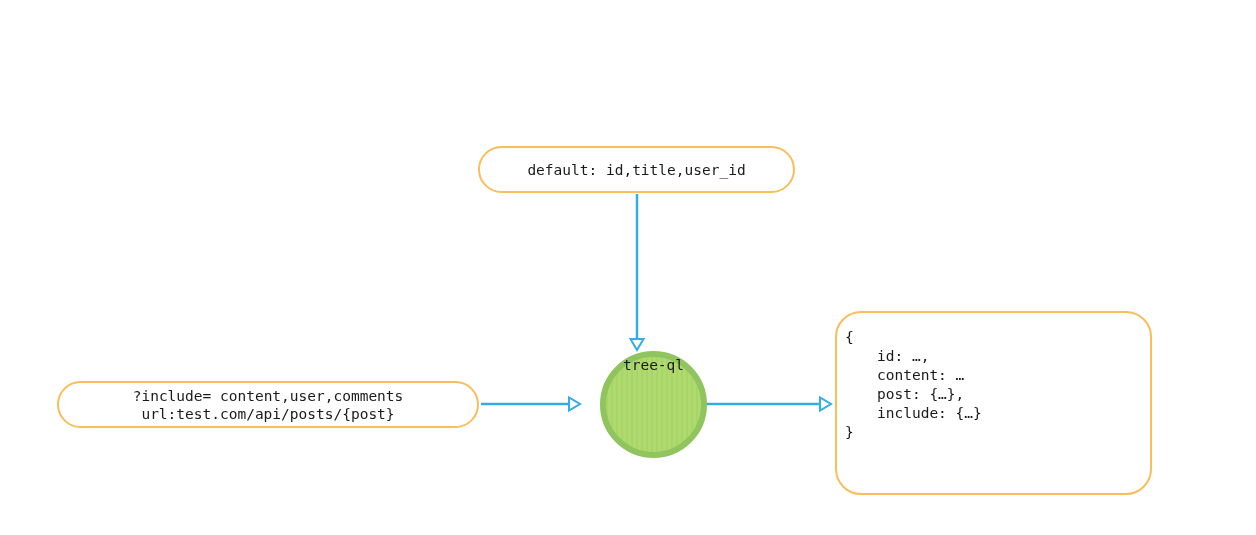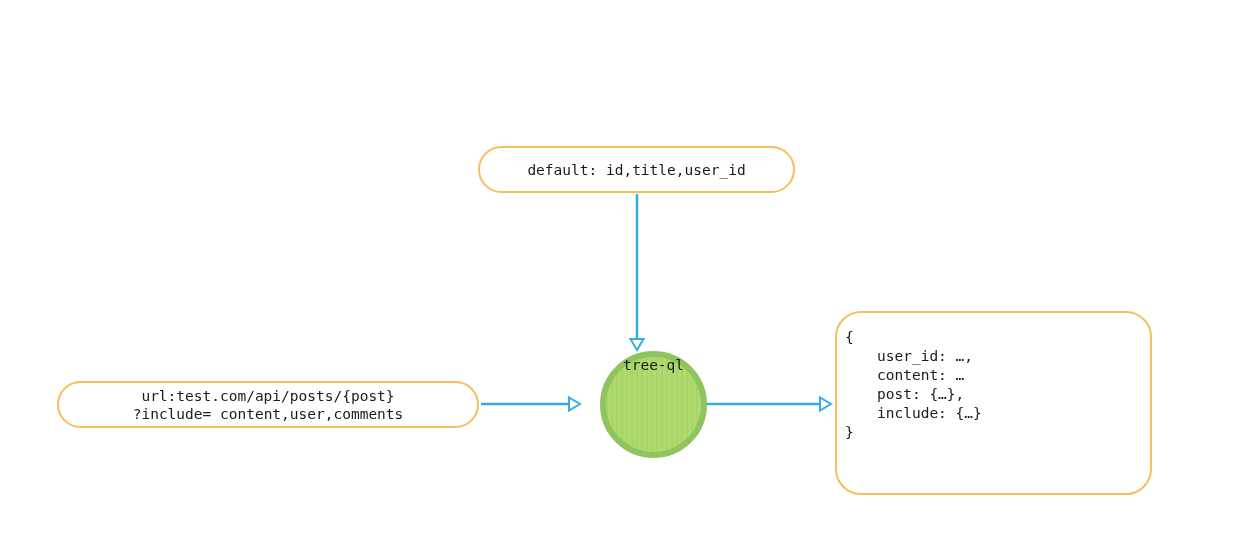--- a/index.html
+++ b/index.html
@@ -108,30 +108,30 @@
       <line x1="692" y1="404" x2="821" y2="404" stroke="#35ace3" stroke-width="2.5"></line>
       <polygon points="820,397.5 820,410.5 831,404" fill="#ffffff" stroke="#35ace3" stroke-width="2" stroke-linejoin="miter"></polygon>
     </g>
   </svg>
 
   <div class="node pill node-default">
     <span>default: id,title,user_id</span>
   </div>
 
   <div class="node pill node-request">
+    <div>?include= content,user,comments</div>
     <div>url:test.com/api/posts/{post}</div>
-    <div>?include= content,user,comments</div>
   </div>
 
   <div class="circle-node">
     <span>tree-ql</span>
   </div>
 
   <div class="node node-output">
     <div class="line">{</div>
-    <div class="line indent">user_id: …,</div>
+    <div class="line indent">id: …,</div>
     <div class="line indent">content: …</div>
     <div class="line indent">post: {…},</div>
     <div class="line indent">include: {…}</div>
     <div class="line">}</div>
   </div>
 
 </div>
 
 </body></html>

